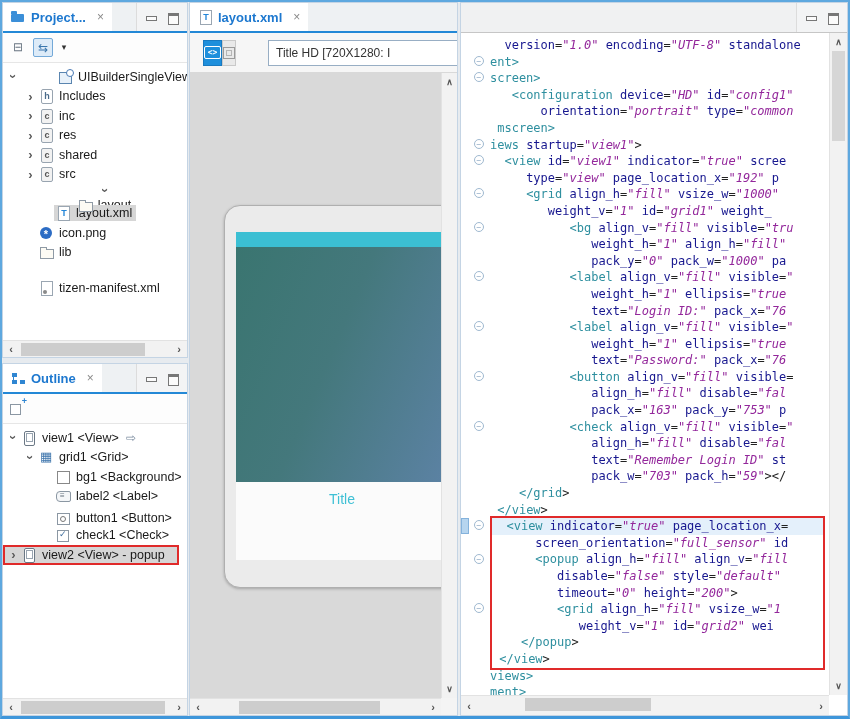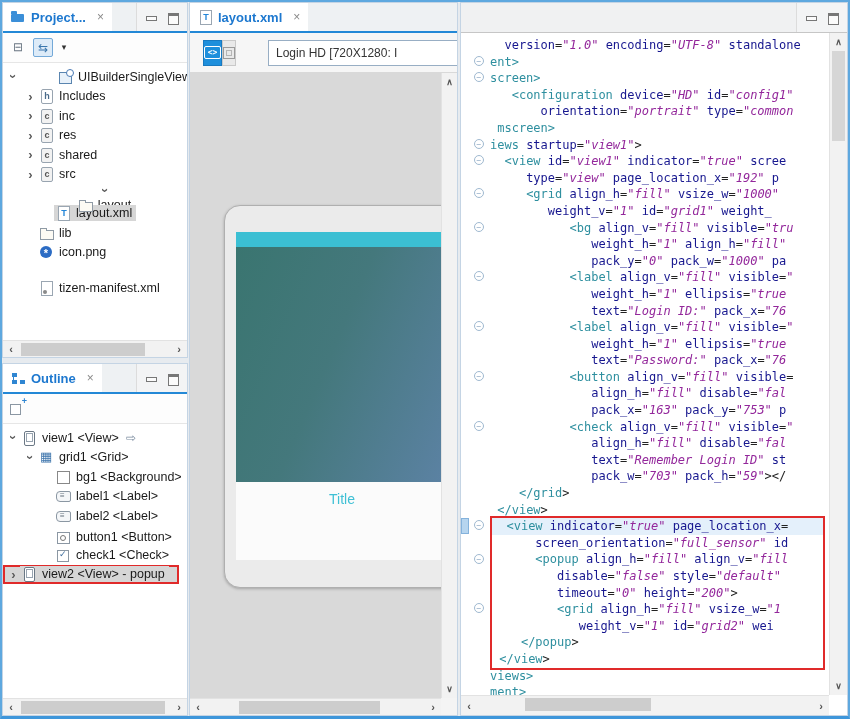--- a/index.html
+++ b/index.html
@@ -192,29 +192,29 @@
         <div class="trow" style="padding-left: 38px;">
           <span class="chev none">›</span>
           <span class="rc sel">
             <span class="ti ti-xml-file"></span>
             <span class="tlabel">layout.xml</span>
           </span>
         </div>
         <div class="trow" style="padding-left: 21px;">
           <span class="chev none">›</span>
           <span class="rc">
+            <span class="ti ti-image"></span>
+            <span class="tlabel">icon.png</span>
+          </span>
+        </div>
+        <div class="trow" style="padding-left: 21px;">
+          <span class="chev none">›</span>
+          <span class="rc">
             <span class="ti ti-folder"></span>
             <span class="tlabel">lib</span>
-          </span>
-        </div>
-        <div class="trow" style="padding-left: 21px;">
-          <span class="chev none">›</span>
-          <span class="rc">
-            <span class="ti ti-image"></span>
-            <span class="tlabel">icon.png</span>
           </span>
         </div>
         <div class="trow" style="padding-left: 21px; margin-top: 16px;">
           <span class="chev none">›</span>
           <span class="rc">
             <span class="ti ti-manifest"></span>
             <span class="tlabel">tizen-manifest.xml</span>
           </span>
         </div>
       </div>
@@ -256,27 +256,20 @@
           <span class="rc">
             <span class="ti ti-grid"></span>
             <span class="tlabel">grid1 &lt;Grid&gt;</span>
           </span>
         </div>
         <div class="trow" style="padding-left: 38px;">
           <span class="chev none">›</span>
           <span class="rc">
             <span class="ti ti-bg"></span>
             <span class="tlabel">bg1 &lt;Background&gt;</span>
-          </span>
-        </div>
-        <div class="trow" style="padding-left: 38px;">
-          <span class="chev none">›</span>
-          <span class="rc">
-            <span class="ti ti-label"></span>
-            <span class="tlabel">label1 &lt;Label&gt;</span>
           </span>
         </div>
         <div class="trow" style="padding-left: 38px;">
           <span class="chev none">›</span>
           <span class="rc">
             <span class="ti ti-label"></span>
             <span class="tlabel">label2 &lt;Label&gt;</span>
           </span>
         </div>
         <div class="trow" style="padding-left: 38px; align-items: flex-end;">
@@ -319,21 +312,21 @@
     <div class="marker"></div>
     <div class="mtoolbar">
       <button class="mbtn active">
         <span class="ico-codebox"><i>&lt;&gt;</i></span>
       </button>
       <button class="mbtn">
         <span class="ico-frame"></span>
       </button>
       <span class="vsep"></span>
       <div class="combo">
-        <span>Login HD [720X1280: I</span>
+        <span>Title HD [720X1280: I</span>
       </div>
     </div>
     <div class="canvas">
       <div class="device">
         <div class="screen">
           <div class="indicator"></div>
           <div class="grad" id="gradBg" style="background: linear-gradient(113deg, rgb(58, 117, 112) 0%, rgb(68, 120, 124) 45%, rgb(92, 130, 164) 100%);"></div>
           <div class="popuparea">
             <div class="ptitle">Title</div>
           </div>

